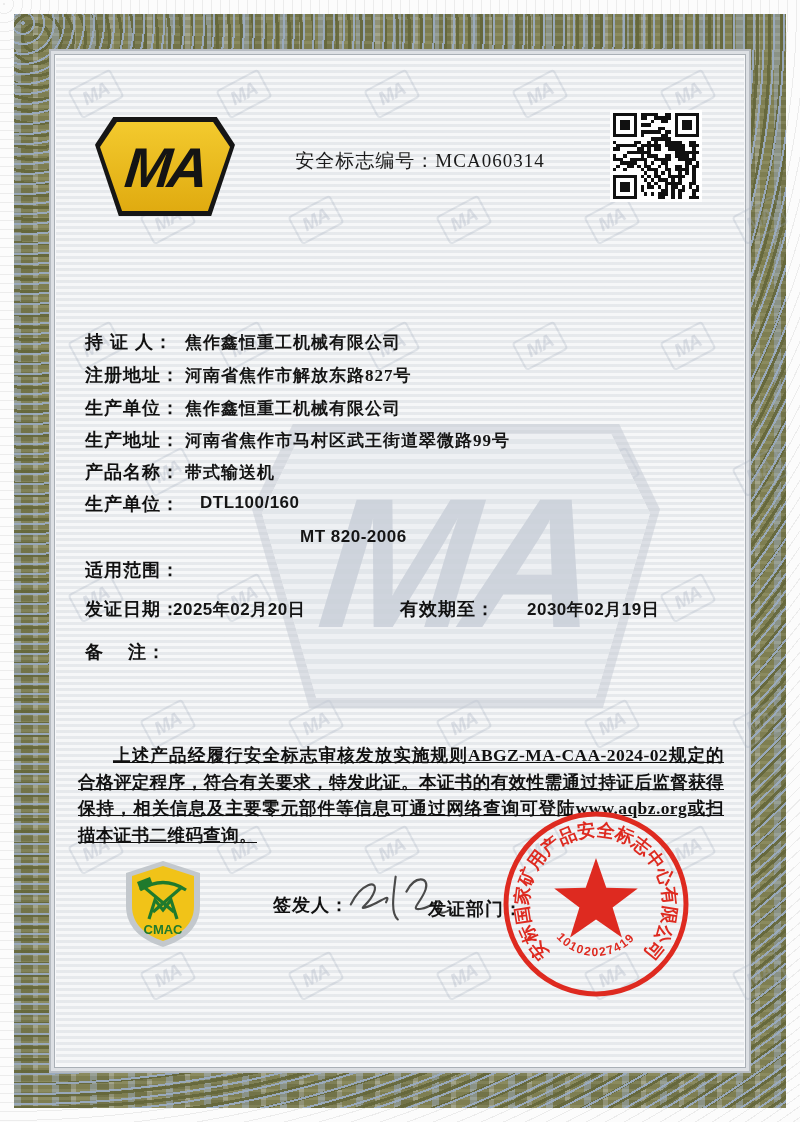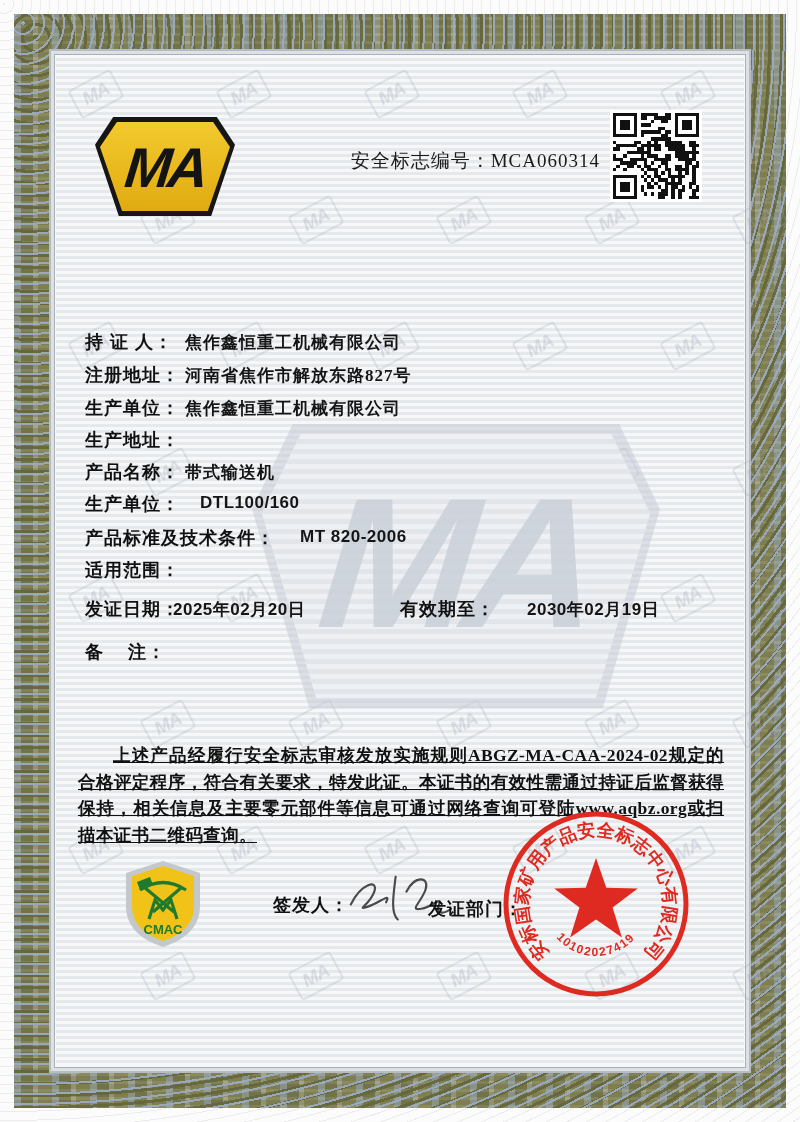--- a/index.html
+++ b/index.html
@@ -35,21 +35,21 @@
   .content{position:absolute;inset:0;z-index:2;}
   
   .malogo{position:absolute;left:95px;top:117px;width:140px;height:99px;}
   .ma-outer{position:absolute;inset:0;background:#161616;
             clip-path:polygon(13% 0,87% 0,100% 28%,83% 100%,17% 100%,0 28%);}
   .ma-inner{position:absolute;inset:5px;background:linear-gradient(180deg,#f3ca2e,#e0ab10);
             clip-path:polygon(13% 0,87% 0,100% 28%,83% 100%,17% 100%,0 28%);}
   .ma-txt{position:absolute;inset:0;display:flex;align-items:center;justify-content:center;
           font:italic 900 56px "Liberation Sans",sans-serif;color:#141414;
           transform:skewX(-6deg);letter-spacing:-4px;padding-top:2px;}
-  .certno{position:absolute;left:240px;top:148px;width:360px;text-align:right;
+  .certno{position:absolute;left:240px;top:148px;width:360px;text-align:center;
           font:19px "Liberation Serif",serif;color:#1a1a1a;letter-spacing:1px;}
   .qrbox{position:absolute;left:610px;top:110px;width:92px;height:92px;background:#fff;padding:3px;box-sizing:border-box;}
   .qrbox svg{width:100%;height:100%;display:block;}
   .title{position:absolute;left:0;top:233px;width:800px;text-align:center;
          font:900 35px "Liberation Serif",serif;color:#0d0d0d;letter-spacing:3px;}
   .frow{position:absolute;left:85px;white-space:pre;}
   .flabel{font:bold 18px "Liberation Sans",sans-serif;color:#111;letter-spacing:1px;white-space:pre;text-align:center;}
   .fval{position:absolute;white-space:pre;font:bold 17px "Liberation Serif",serif;color:#151515;letter-spacing:1px;}
   .fval.num{font:bold 17px "Liberation Sans",sans-serif;letter-spacing:.5px;}
   .statement{position:absolute;left:78px;top:742px;width:646px;text-indent:2em;text-align:justify;
@@ -381,28 +381,28 @@
     <div class="frow" style="top:330px"><span class="flabel">持 证 人：</span></div>
     <div class="fval" style="left:185px;top:331px">焦作鑫恒重工机械有限公司</div>
 
     <div class="frow" style="top:363px"><span class="flabel">注册地址：</span></div>
     <div class="fval" style="left:185px;top:364px">河南省焦作市解放东路827号</div>
 
     <div class="frow" style="top:396px"><span class="flabel">生产单位：</span></div>
     <div class="fval" style="left:185px;top:397px">焦作鑫恒重工机械有限公司</div>
 
     <div class="frow" style="top:428px"><span class="flabel">生产地址：</span></div>
+    <div class="fval" style="left:185px;top:429px">河南省焦作市马村区武王街道翠微路99号</div>
 
     <div class="frow" style="top:460px"><span class="flabel">产品名称：</span></div>
     <div class="fval" style="left:185px;top:461px">带式输送机</div>
 
     <div class="frow" style="top:492px"><span class="flabel">生产单位：</span></div>
     <div class="fval num" style="left:200px;top:493px">DTL100/160</div>
 
-    <div class="frow" style="top:526px"><span class="flabel">产品标准及技术条件：</span></div>
     <div class="fval num" style="left:300px;top:527px">MT 820-2006</div>
 
     <div class="frow" style="top:558px"><span class="flabel">适用范围：</span></div>
 
     <div class="frow" style="top:597px"><span class="flabel">发证日期：</span></div>
     <div class="fval num" style="left:173px;top:598px">2025年02月20日</div>
     <div class="frow" style="left:400px;top:597px"><span class="flabel">有效期至：</span></div>
     <div class="fval num" style="left:527px;top:598px">2030年02月19日</div>
 
     <div class="frow" style="top:640px"><span class="flabel">备    注：</span></div>

